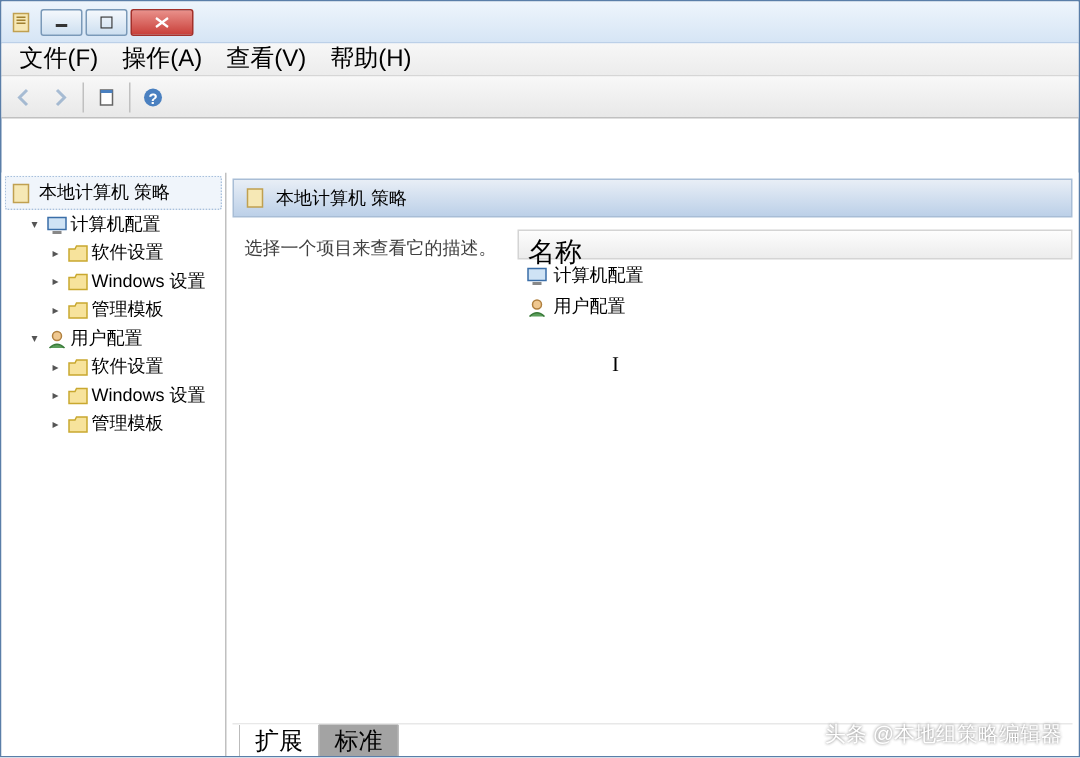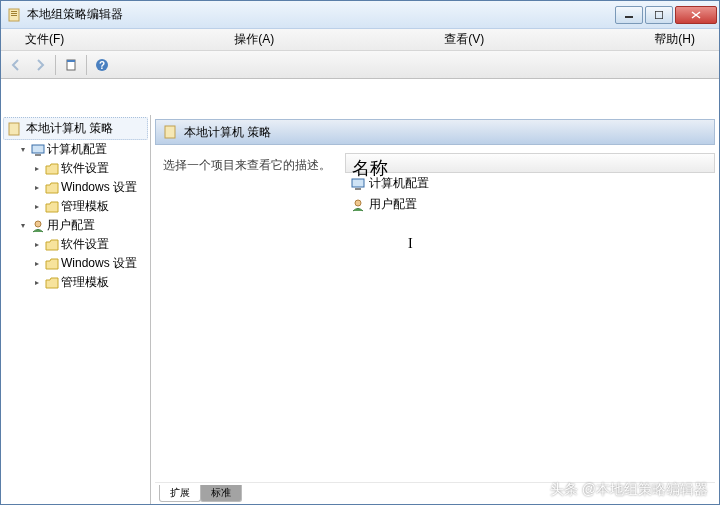--- a/index.html
+++ b/index.html
@@ -9,21 +9,21 @@
     
     .titlebar { height: 28px; background: linear-gradient(to bottom, #eef5fc, #d6e5f5); display: flex; align-items: center; padding: 0 2px 0 6px; border-bottom: 1px solid #bcd0e8; }
     .titlebar .icon { width: 16px; height: 16px; margin-right: 4px; }
     .titlebar .title-text { font-size: 12px; color: #000; flex: 1; }
     .window-controls { display: flex; gap: 2px; }
     .wbtn { width: 28px; height: 18px; border: 1px solid #7a99b8; border-radius: 2px; display: flex; align-items: center; justify-content: center; font-size: 10px; cursor: default; }
     .wbtn.min { background: linear-gradient(#f4f8fc,#cddff0); }
     .wbtn.max { background: linear-gradient(#f4f8fc,#cddff0); }
     .wbtn.close { background: linear-gradient(#e9908a,#c9403a); color: #fff; border-color: #a3302a; width: 42px; }
     
-    .menubar { height: 22px; background: linear-gradient(#f7f7f7,#ececec); display: flex; align-items: center; padding: 0 16px; border-bottom: 1px solid #d6d6d6; font-size: 12px; justify-content: space-between; }
+    .menubar { height: 22px; background: linear-gradient(#f7f7f7,#ececec); display: flex; align-items: center; padding: 0 4px; border-bottom: 1px solid #d6d6d6; font-size: 16px; }
     .menu-item { padding: 2px 8px; cursor: default; }
     
     .toolbar { height: 28px; background: linear-gradient(#f8f8f8,#e8e8e8); display: flex; align-items: center; padding: 0 4px; border-bottom: 1px solid #c0c0c0; gap: 2px; }
     .tbtn { width: 22px; height: 22px; display: flex; align-items: center; justify-content: center; border: 1px solid transparent; border-radius: 2px; cursor: default; }
     .tbtn.disabled { opacity: 0.4; }
     .tsep { width: 1px; height: 20px; background: #c0c0c0; margin: 0 2px; }
     
     .body { flex: 1; display: flex; background: #fff; overflow: hidden; margin-top: 36px; }
     
     .tree-pane { width: 150px; border-right: 1px solid #c0c0c0; overflow: auto; padding: 2px; font-size: 12px; }
@@ -37,42 +37,41 @@
     .tree-label { cursor: default; }
     
     .content-pane { flex: 1; display: flex; flex-direction: column; overflow: hidden; }
     .content-header { height: 26px; background: linear-gradient(#e8eef6,#bcd0e8); display: flex; align-items: center; padding: 0 8px; gap: 6px; margin: 4px 4px 0 4px; border: 1px solid #a8bdd6; font-size: 12px; }
     .content-body { flex: 1; display: flex; padding: 8px 4px 0 4px; font-size: 12px; overflow: hidden; }
     .desc-col { width: 190px; padding: 4px 8px; color: #404040; }
     .list-col { flex: 1; border-left: none; }
     .col-header { height: 20px; border: 1px solid #d4d4d4; background: linear-gradient(#fdfdfd,#ececec); padding: 2px 6px; font-size: 18px; }
     .list-item { display: flex; align-items: center; gap: 4px; padding: 2px 6px; cursor: default; }
     
-    .tabs-row { height: 22px; display: flex; align-items: flex-end; padding: 0 4px 2px 4px; font-size: 10px; gap: 0; border-top: 1px solid #e8e8e8; margin: 0 4px; }
+    .tabs-row { height: 22px; display: flex; align-items: flex-start; padding: 0 4px 2px 4px; font-size: 16px; gap: 0; border-top: 1px solid #e8e8e8; margin: 0 4px; }
     .tab { padding: 1px 10px; border: 1px solid #bbb; border-top: none; border-radius: 0 0 3px 3px; background: #a3a3a3; cursor: default; position: relative; margin-right: -1px; }
     .tab.active { background: #fff; z-index: 1; }
     
     .cursor-ibeam { position: absolute; left: 408px; top: 236px; font-size: 14px; color: #000; font-family: serif; }
     .watermark { position: absolute; right: 12px; bottom: 6px; font-size: 14px; color: #fff; opacity: 0.85; text-shadow: 0 0 2px #555; }
   </style>
 </head>
 <body>
 
 <div class="window">
 
   <div class="titlebar">
     <span class="icon">
       <svg width="16" height="16" viewBox="0 0 16 16">
           <rect x="2" y="2" width="10" height="12" fill="#f6e8b5" stroke="#c0a050"></rect>
           <rect x="4" y="4" width="6" height="1" fill="#a08030"></rect>
           <rect x="4" y="6" width="6" height="1" fill="#a08030"></rect>
           <rect x="4" y="8" width="6" height="1" fill="#a08030"></rect>
         </svg>
     </span>
-    <span class="title-text">本地组策略编辑器</span>
     <div class="window-controls">
       <div class="wbtn min">
           <svg width="8" height="8">
             <rect x="0" y="5" width="8" height="2" fill="#333"></rect>
           </svg>
         </div>
       <div class="wbtn max">
           <svg width="8" height="8">
             <rect x="0" y="0" width="8" height="8" fill="none" stroke="#333" stroke-width="1.5"></rect>
           </svg>

